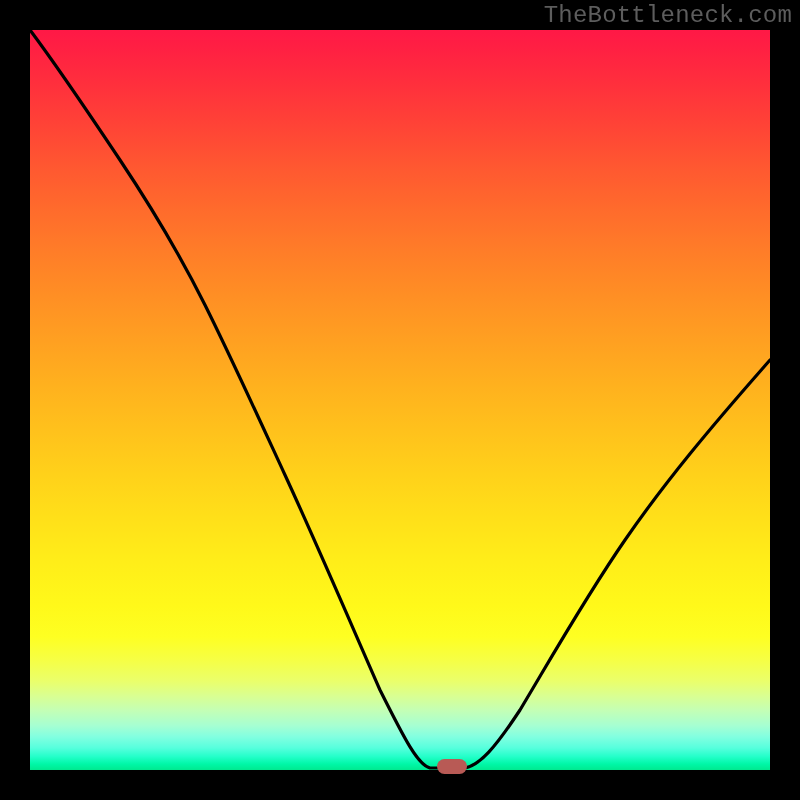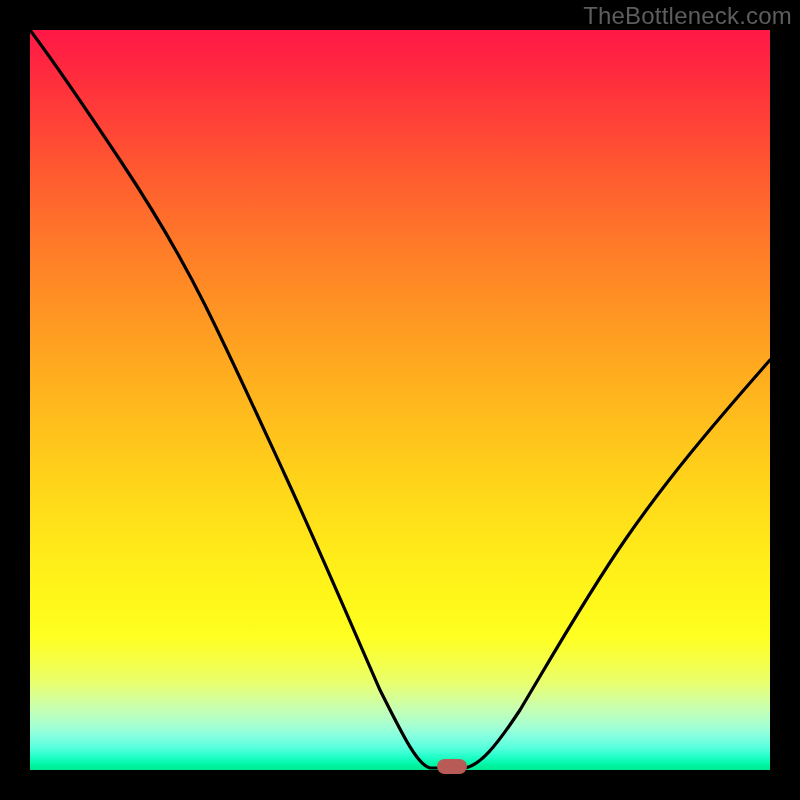--- a/index.html
+++ b/index.html
@@ -2,20 +2,21 @@
 <html><head>
 <meta charset="utf-8">
 <style>
   * { margin: 0; padding: 0; box-sizing: border-box; }
   html, body { width: 800px; height: 800px; overflow: hidden; background: #000; font-family: Arial, Helvetica, sans-serif; }
   .frame {
     position: relative;
     width: 800px;
     height: 800px;
     background: #000;
+    font-family: Liberation Mono, monospace;
   }
   .watermark {
     position: absolute;
     top: 2px;
     right: 8px;
     color: #5d5d5d;
     font-size: 24px;
     font-weight: 400;
     letter-spacing: 0.2px;
     z-index: 10;

